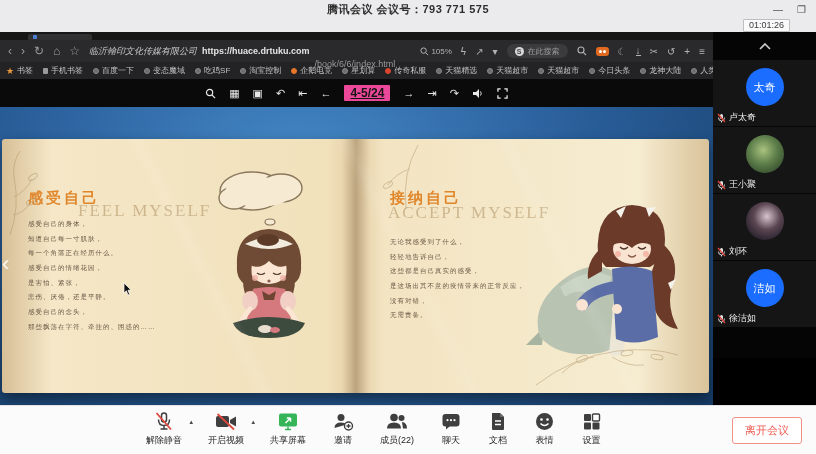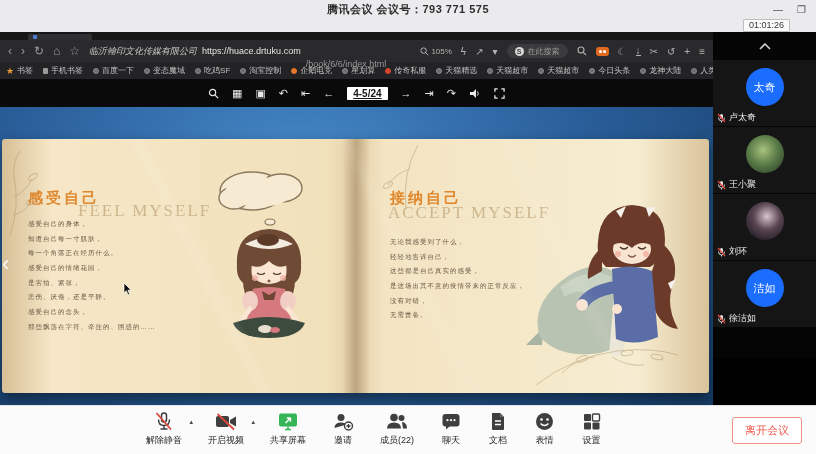--- a/index.html
+++ b/index.html
@@ -15,42 +15,42 @@
 
   
   .browser { position:absolute; left:0; top:32px; width:713px; height:373px; background:#0a0a0a; }
   .tabstrip { position:relative; height:8px; background:#161617; }
   .tab { position:absolute; left:28px; top:2px; width:64px; height:6px; background:#303032; border-radius:2px 2px 0 0; }
   .tab-dot { position:absolute; left:33px; top:3px; width:4px; height:4px; background:#4a7fd4; border-radius:1px; }
   .addressbar { height:22px; background:#2a2a2c; display:flex; align-items:center; padding:0 8px; color:#a9a9a9; font-size:11px; gap:9px; white-space:nowrap; }
   .navg { font-size:12px; color:#9b9b9b; cursor:default; }
   .urlwrap { display:flex; align-items:center; gap:5px; font-size:9px; overflow:hidden; }
   .sitename { color:#c7c7c7;font-style:italic; }
-  .urldomain { color:#e4e4e4; font-weight:normal; }
+  .urldomain { color:#e4e4e4; font-weight:bold; }
   .urlpath { color:#9a9a9a;margin-top:26px; }
   .bar-right { margin-left:auto; display:flex; align-items:center; gap:9px; font-size:10px; color:#b3b3b3; }
   .zoomlvl { font-size:8px; color:#b3b3b3; display:flex; align-items:center; gap:2px; }
   .searchpill { display:flex; align-items:center; gap:4px; background:#3b3b3e; border-radius:9px; height:14px; padding:0 8px; font-size:8px; color:#9c9c9c; }
   .s-ico { width:9px; height:9px; border-radius:50%; background:#d8d8d8; color:#444; font-size:7px; line-height:9px; text-align:center; font-weight:bold; }
   .gamepad { width:13px; height:9px; background:#e06a1f; border-radius:3px; position:relative; }
   .gamepad::before { content:""; position:absolute; left:3px; top:3px; width:3px; height:3px; background:#fff; border-radius:50%; }
   .gamepad::after { content:""; position:absolute; right:3px; top:3px; width:3px; height:3px; background:#fff; border-radius:50%; }
   .dl { border-bottom:1px solid #b3b3b3; line-height:9px; }
 
   .bookmarksbar { height:17px; background:#232326; display:flex; align-items:center; padding:0 6px; gap:10px; overflow:hidden; white-space:nowrap; }
   .bm { display:flex; align-items:center; gap:3px; font-size:8px; color:#c3c3c3; flex:0 0 auto; }
   .bm .fav { width:6px; height:6px; border-radius:50%; background:#6d6d70; border:1px solid #8a8a8d; }
   .bm .fav.orange { background:#e8772a; border-color:#e8772a; }
   .bm .fav.red { background:#d9452e; border-color:#d9452e; }
   .bm .fav.sq { border-radius:1px; background:#9a9a9a; border:none; width:5px; height:6px; }
   .bm .star { color:#e8973a; font-size:9px; }
 
   .viewerbar { height:28px; background:#0a0a0a; display:flex; align-items:center; justify-content:center; gap:13px; color:#e8e8e8; font-size:11px; }
   .vb { cursor:default; line-height:1; }
-  .pagebox { background:#ffffff; color:#141414; font-size:10px; padding:1px 6px; border-radius:1px; font-weight:bold;text-decoration:underline; }
+  .pagebox { background:#ec4899; color:#141414; font-size:12px; padding:1px 6px; border-radius:1px; font-weight:bold;text-decoration:underline; }
 
   
   .viewer { position:absolute; left:0; top:75px; width:713px; height:298px; overflow:hidden;
             background:radial-gradient(ellipse at 42% 18%, #4588c7 0%, #2a5f9b 48%, #163c66 100%); }
   .book { position:absolute; left:2px; top:32px; width:707px; height:254px; border-radius:3px;
           background:linear-gradient(90deg,#d7bf96 0%, #f5e7c7 7%, #f1e1bb 46%, #e4ceA5 50%, #f3e4c2 54%, #f6ecd0 90%, #d9c39a 100%);
           box-shadow:0 6px 14px rgba(0,0,0,.45); }
   .spine { position:absolute; left:calc(50% - 14px); top:0; width:28px; height:100%;
            background:linear-gradient(90deg, rgba(96,70,36,0) 0%, rgba(96,70,36,.30) 50%, rgba(96,70,36,0) 100%); }
   .glare { position:absolute; inset:0; pointer-events:none;

